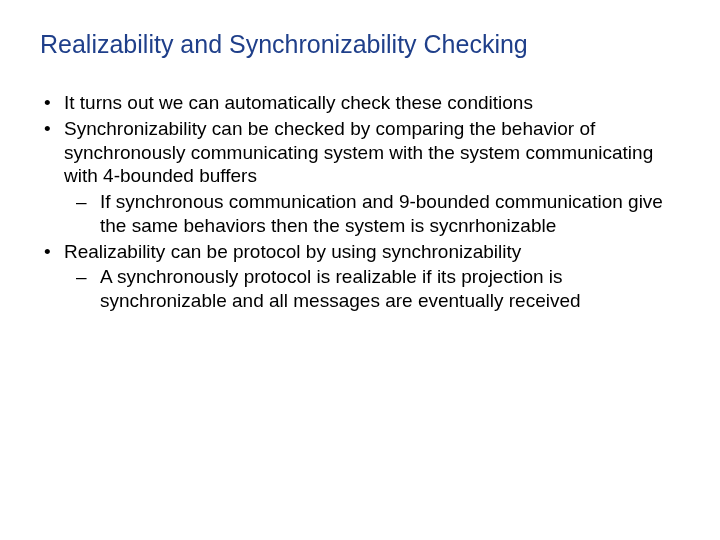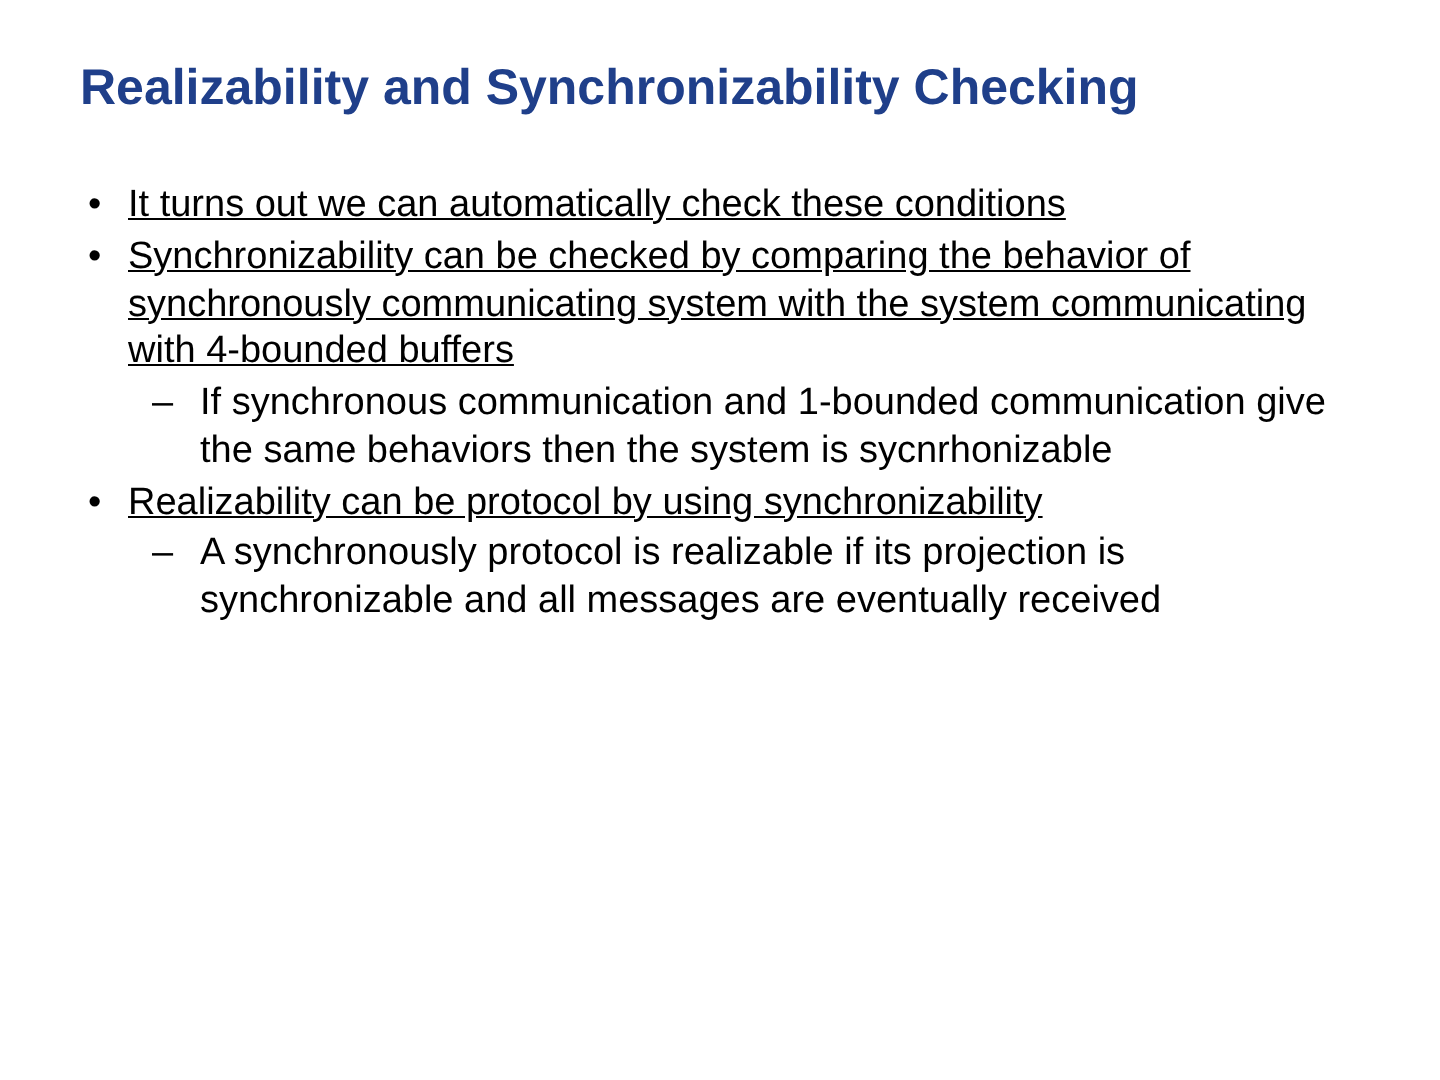--- a/index.html
+++ b/index.html
@@ -11,41 +11,40 @@
       width: 720px;
       height: 540px;
       background: #ffffff;
       font-family: Arial, Helvetica, sans-serif;
       padding: 30px 40px;
       overflow: hidden;
     }
     .title {
       color: #1f3f8a;
       font-size: 25px;
-      font-weight: bold;
+      font-weight: normal;
       margin-bottom: 32px;
     }
     .content {
       color: #000000;
       font-size: 19px;
       line-height: 1.25;
     }
     .bullet-item {
       display: flex;
       margin-bottom: 2px;
     }
     .bullet-marker {
       flex-shrink: 0;
       width: 24px;
       text-align: left;
       padding-left: 4px;
     }
     .bullet-text {
       flex: 1;
-      text-decoration: underline;
     }
     .sub-bullet-item {
       display: flex;
       margin-left: 36px;
       margin-bottom: 2px;
     }
     .sub-bullet-marker {
       flex-shrink: 0;
       width: 24px;
       text-align: left;
@@ -66,21 +65,21 @@
     <span class="bullet-text">It turns out we can automatically check these conditions</span>
   </div>
 
   <div class="bullet-item">
     <span class="bullet-marker">•</span>
     <span class="bullet-text">Synchronizability can be checked by comparing the behavior of synchronously communicating system with the system communicating with 4-bounded buffers</span>
   </div>
 
   <div class="sub-bullet-item">
     <span class="sub-bullet-marker">–</span>
-    <span class="sub-bullet-text">If synchronous communication and 1-bounded communication give the same behaviors then the system is sycnrhonizable</span>
+    <span class="sub-bullet-text">If synchronous communication and 9-bounded communication give the same behaviors then the system is sycnrhonizable</span>
   </div>
 
   <div class="bullet-item">
     <span class="bullet-marker">•</span>
     <span class="bullet-text">Realizability can be protocol by using synchronizability</span>
   </div>
 
   <div class="sub-bullet-item">
     <span class="sub-bullet-marker">–</span>
     <span class="sub-bullet-text">A synchronously protocol is realizable if its projection is synchronizable and all messages are eventually received</span>

